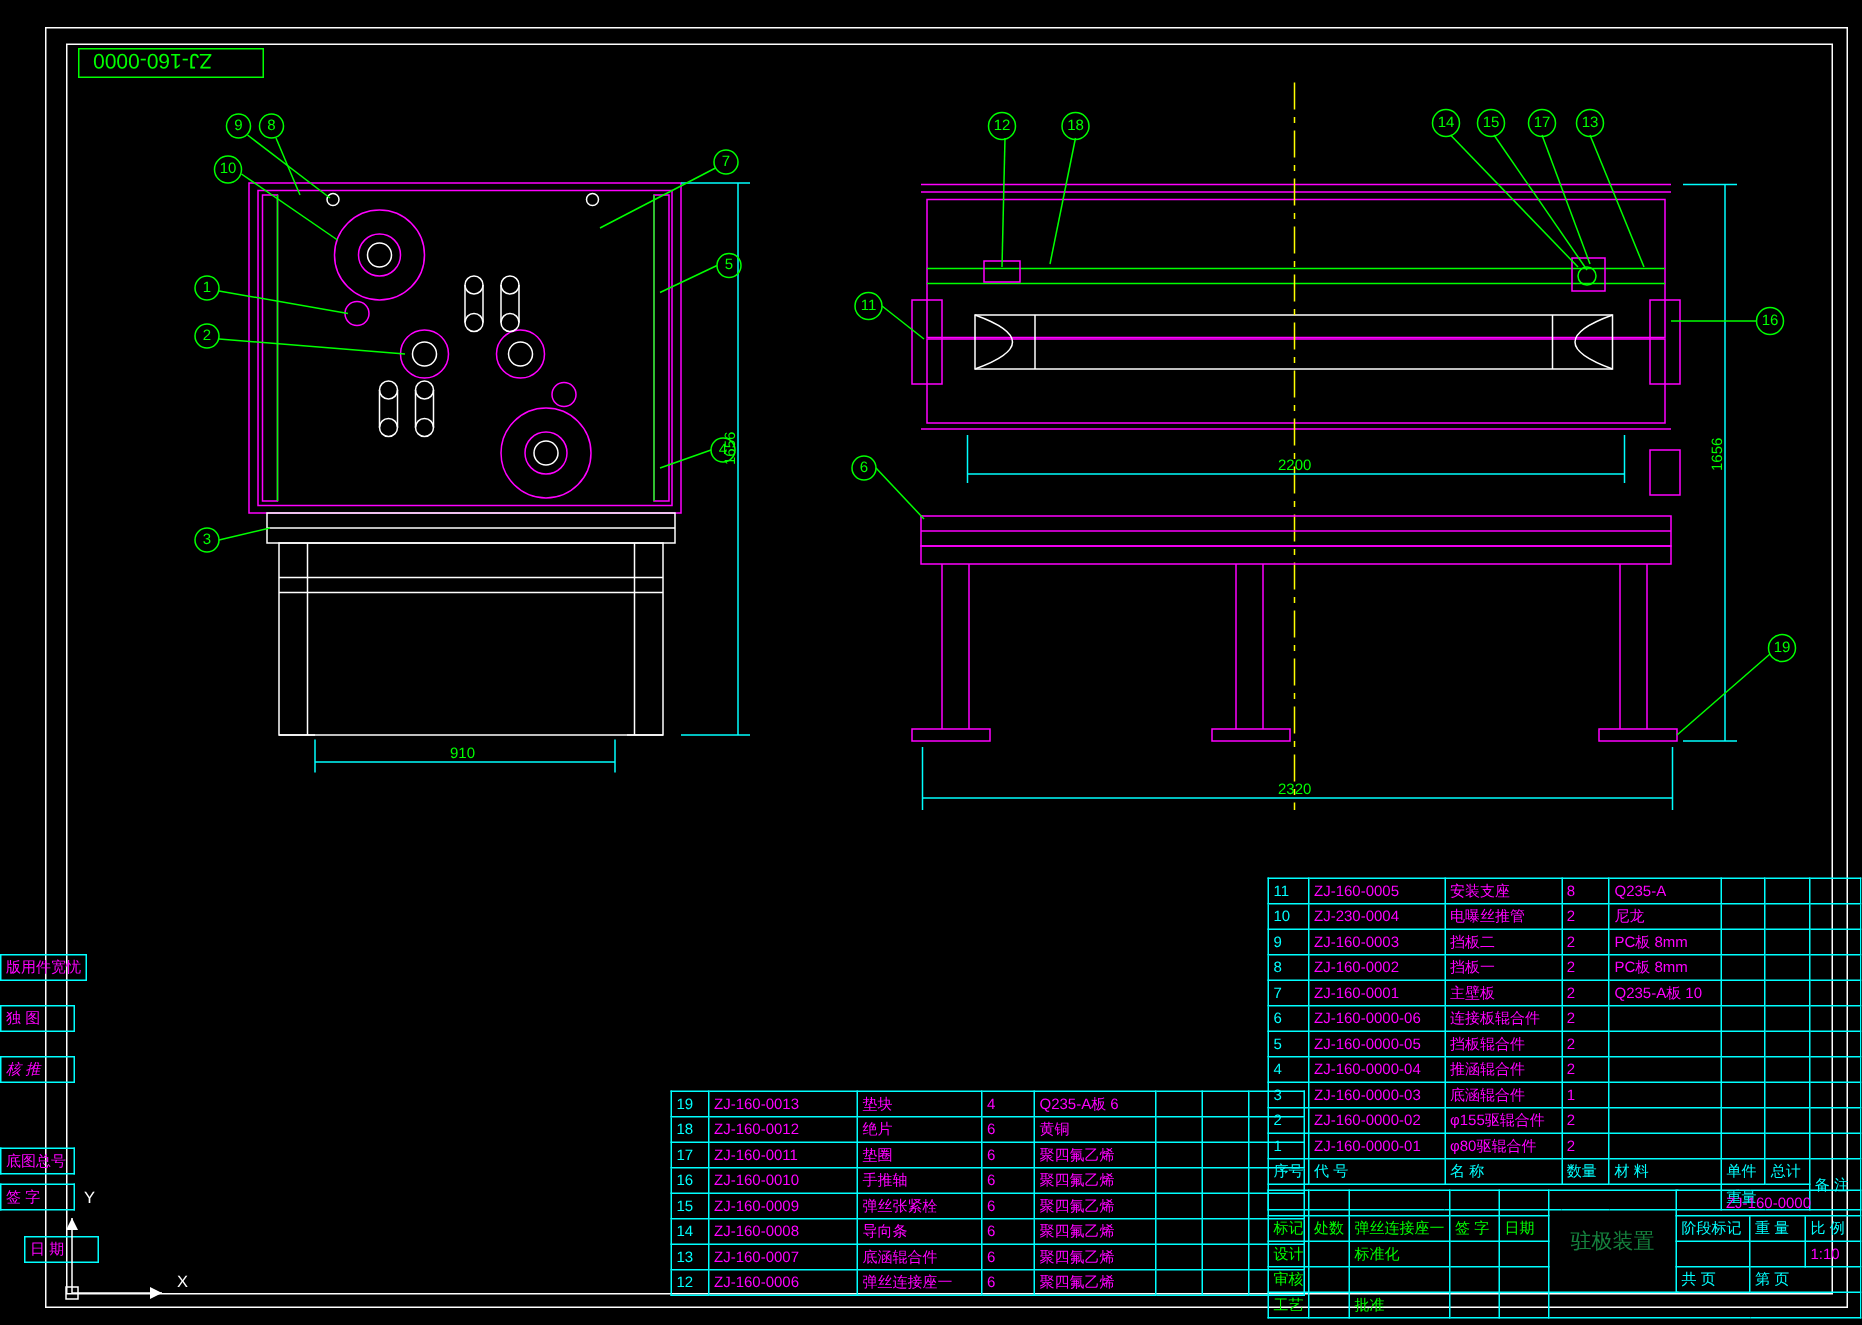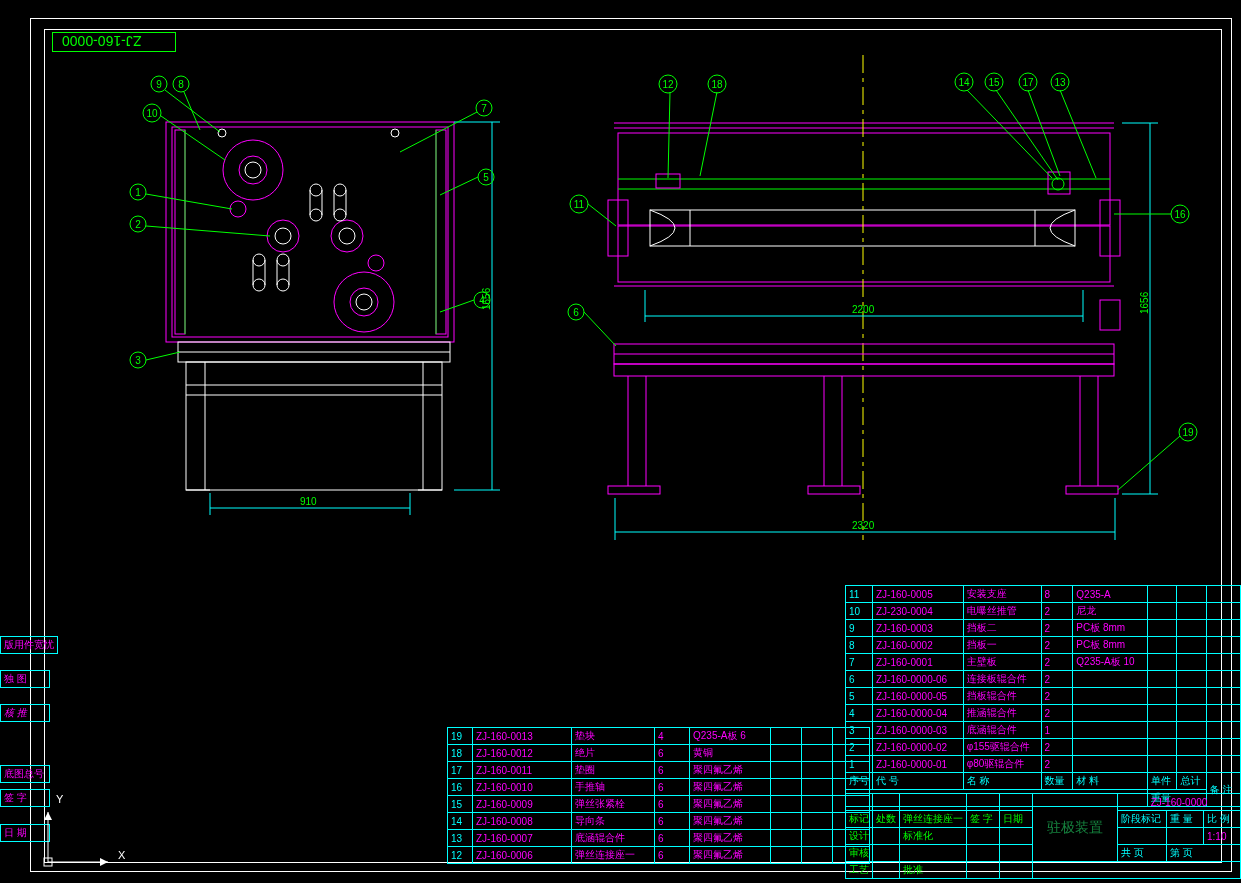--- a/index.html
+++ b/index.html
@@ -559,21 +559,21 @@
       </tr>
 </tbody>
   </table>
 <table class="sidebox" style="top:789px;">
   <tbody>
       <tr>
         <td style="width:42px">签 字</td>
       </tr>
 </tbody>
   </table>
-<table class="sidebox" style="top:824px;">
+<table class="sidebox" style="top:824px;margin-left:16px;">
   <tbody>
       <tr>
         <td style="width:42px">日 期</td>
       </tr>
 </tbody>
   </table>
 
 <svg width="90" height="70" style="position:absolute; left:38px; bottom:6px;">
   <line x1="10" y1="55" x2="70" y2="55" stroke="#fff"></line>
   <line x1="10" y1="55" x2="10" y2="5" stroke="#fff"></line>

